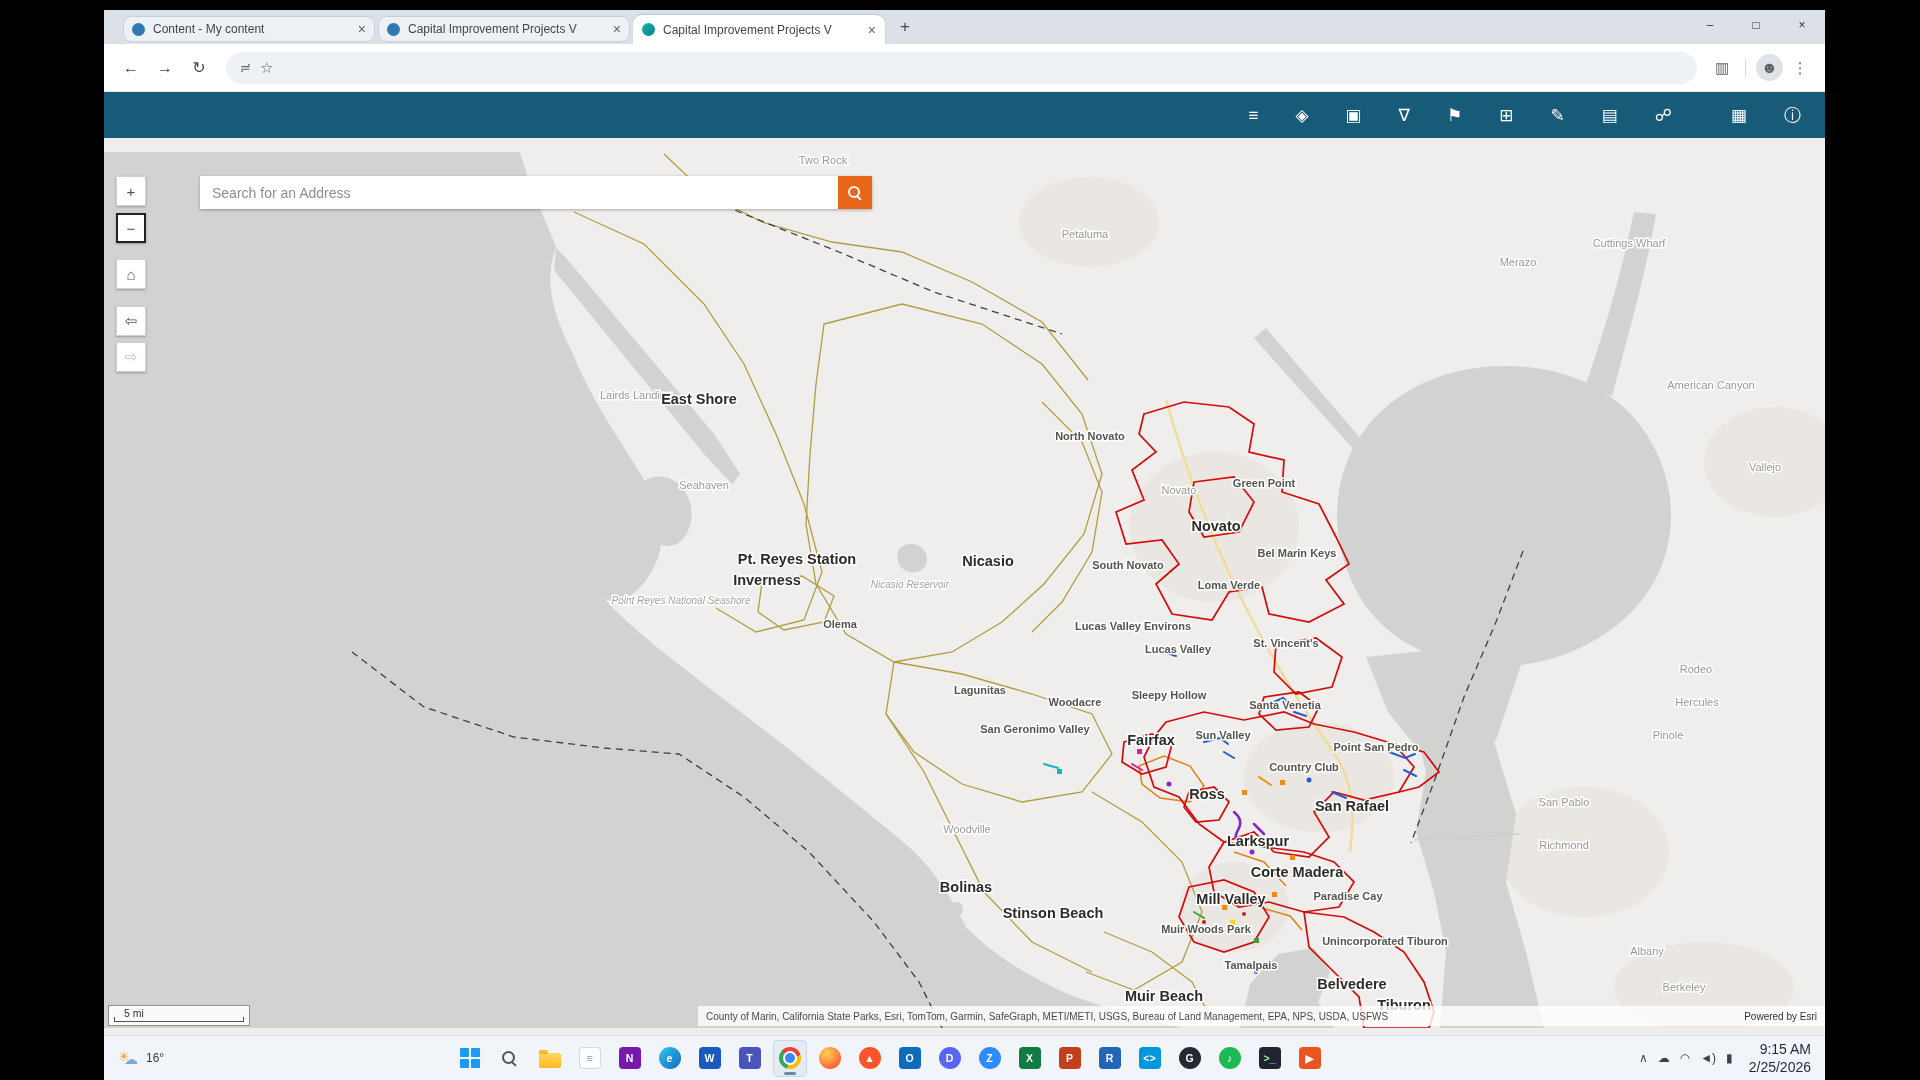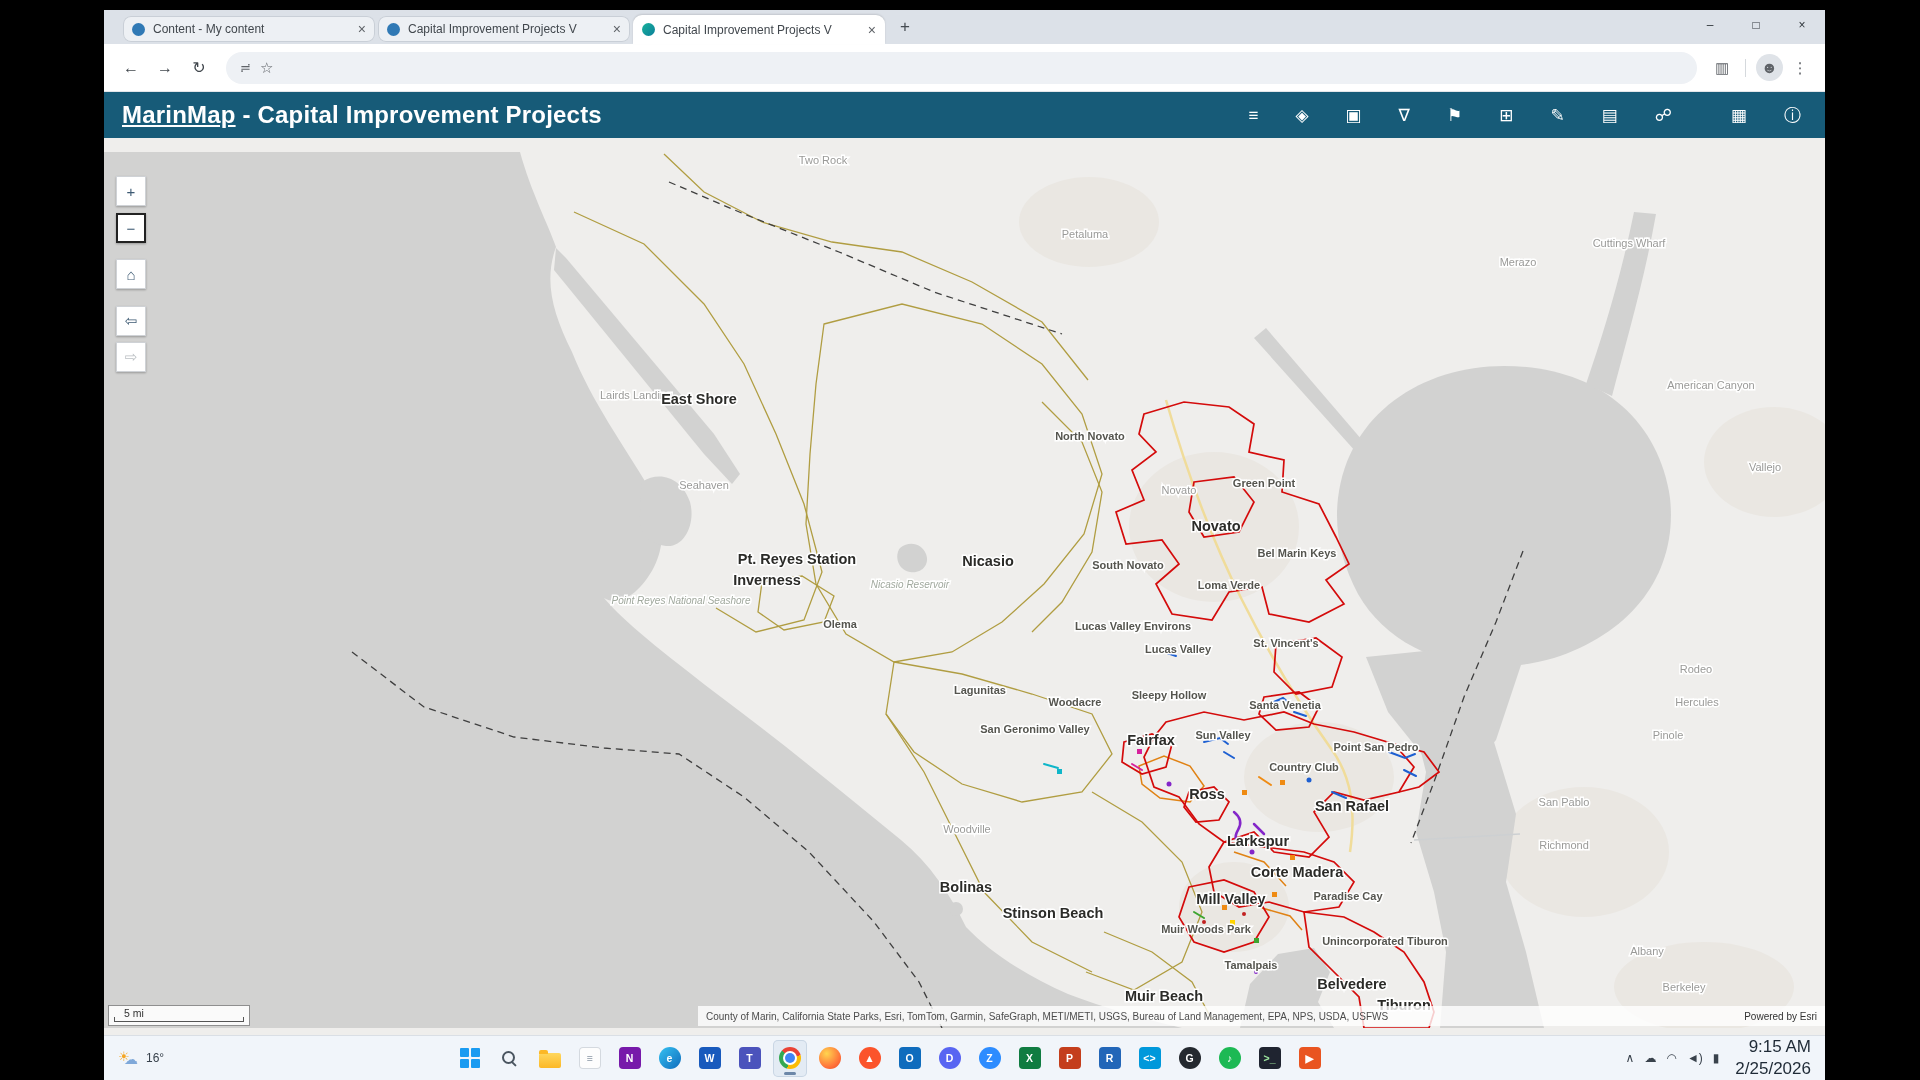--- a/index.html
+++ b/index.html
@@ -90,21 +90,21 @@
   .winlogo i { background:#199bf1; border-radius:1px; }
   .maglass { position:relative; width:17px; height:17px; }
   .maglass::before { content:""; position:absolute; left:1px; top:1px; width:9px; height:9px; border:2px solid #4a5560; border-radius:50%; }
   .maglass::after { content:""; position:absolute; left:12px; top:11px; width:2px; height:6px; background:#4a5560; transform:rotate(-45deg); border-radius:1px; }
   .folder { position:relative; width:22px; height:15px; background:linear-gradient(#ffd75e,#fcb826); border-radius:2px; margin-top:4px; }
   .folder::before { content:""; position:absolute; top:-3px; left:0; width:9px; height:4px; background:#fcb826; border-radius:2px 2px 0 0; }
   .chromedisc { width:22px; height:22px; border-radius:50%; background:conic-gradient(from -45deg,#ea4335 0 120deg,#fbbc05 120deg 240deg,#34a853 240deg 360deg); position:relative; }
   .chromedisc::after { content:""; position:absolute; left:6px; top:6px; width:10px; height:10px; border-radius:50%; background:#4285f4; box-shadow:0 0 0 2px #fff; }
   .tray { display:flex; align-items:center; gap:10px; justify-content:flex-end; width:300px; padding-right:14px; flex:none; }
   .tray-ic { font-size:12px; color:#39424c; line-height:1; }
-  .clock { text-align:right; font-size:17px; color:#1f2a36; line-height:1.3; margin-left:6px; }
+  .clock { text-align:right; font-size:14px; color:#1f2a36; line-height:1.3; margin-left:6px; }
 </style>
 </head>
 <body>
 
 <div class="stage">
   <div class="browser">
 
     <div class="tabstrip">
       <div class="tab inactive">
         <span class="favicon f1"></span>
@@ -137,23 +137,20 @@
         <span class="tune">≓</span>
         <span class="star">☆</span>
       </div>
       <div class="sidepanel">▥</div>
       <div class="tb-divider"></div>
       <div class="avatar">☻</div>
       <div class="kebab">⋮</div>
     </div>
 
     <div class="appheader">
-      <div class="apptitle">
-        <span class="brand">MarinMap</span><span> - Capital Improvement Projects</span>
-      </div>
       <div class="hicons" id="header-icons">
           <span class="hicon">≡</span>
           <span class="hicon">◈</span>
           <span class="hicon">▣</span>
           <span class="hicon">∇</span>
           <span class="hicon">⚑</span>
           <span class="hicon">⊞</span>
           <span class="hicon">✎</span>
           <span class="hicon">▤</span>
           <span class="hicon">☍</span>
@@ -327,20 +324,26 @@
       </svg>
 
       <div class="mapctrls" id="map-controls">
           <div class="mapbtn default">+</div>
           <div class="mapbtn focused">−</div>
           <div class="mapbtn default">⌂</div>
           <div class="mapbtn default">⇦</div>
           <div class="mapbtn disabled">⇨</div>
         </div>
 
+      <div class="searchbox">
+        <input type="text" placeholder="Search for an Address" style="">
+        <button class="searchbtn">
+            <span class="mag-w"></span>
+          </button>
+      </div>
 
       <div class="scalebar">
         <span>5 mi</span>
       </div>
 
       <div class="attrib">
         <span>County of Marin, California State Parks, Esri, TomTom, Garmin, SafeGraph, METI/METI, USGS, Bureau of Land Management, EPA, NPS, USDA, USFWS</span>
         <span class="powered">Powered by Esri</span>
       </div>
     </div>

